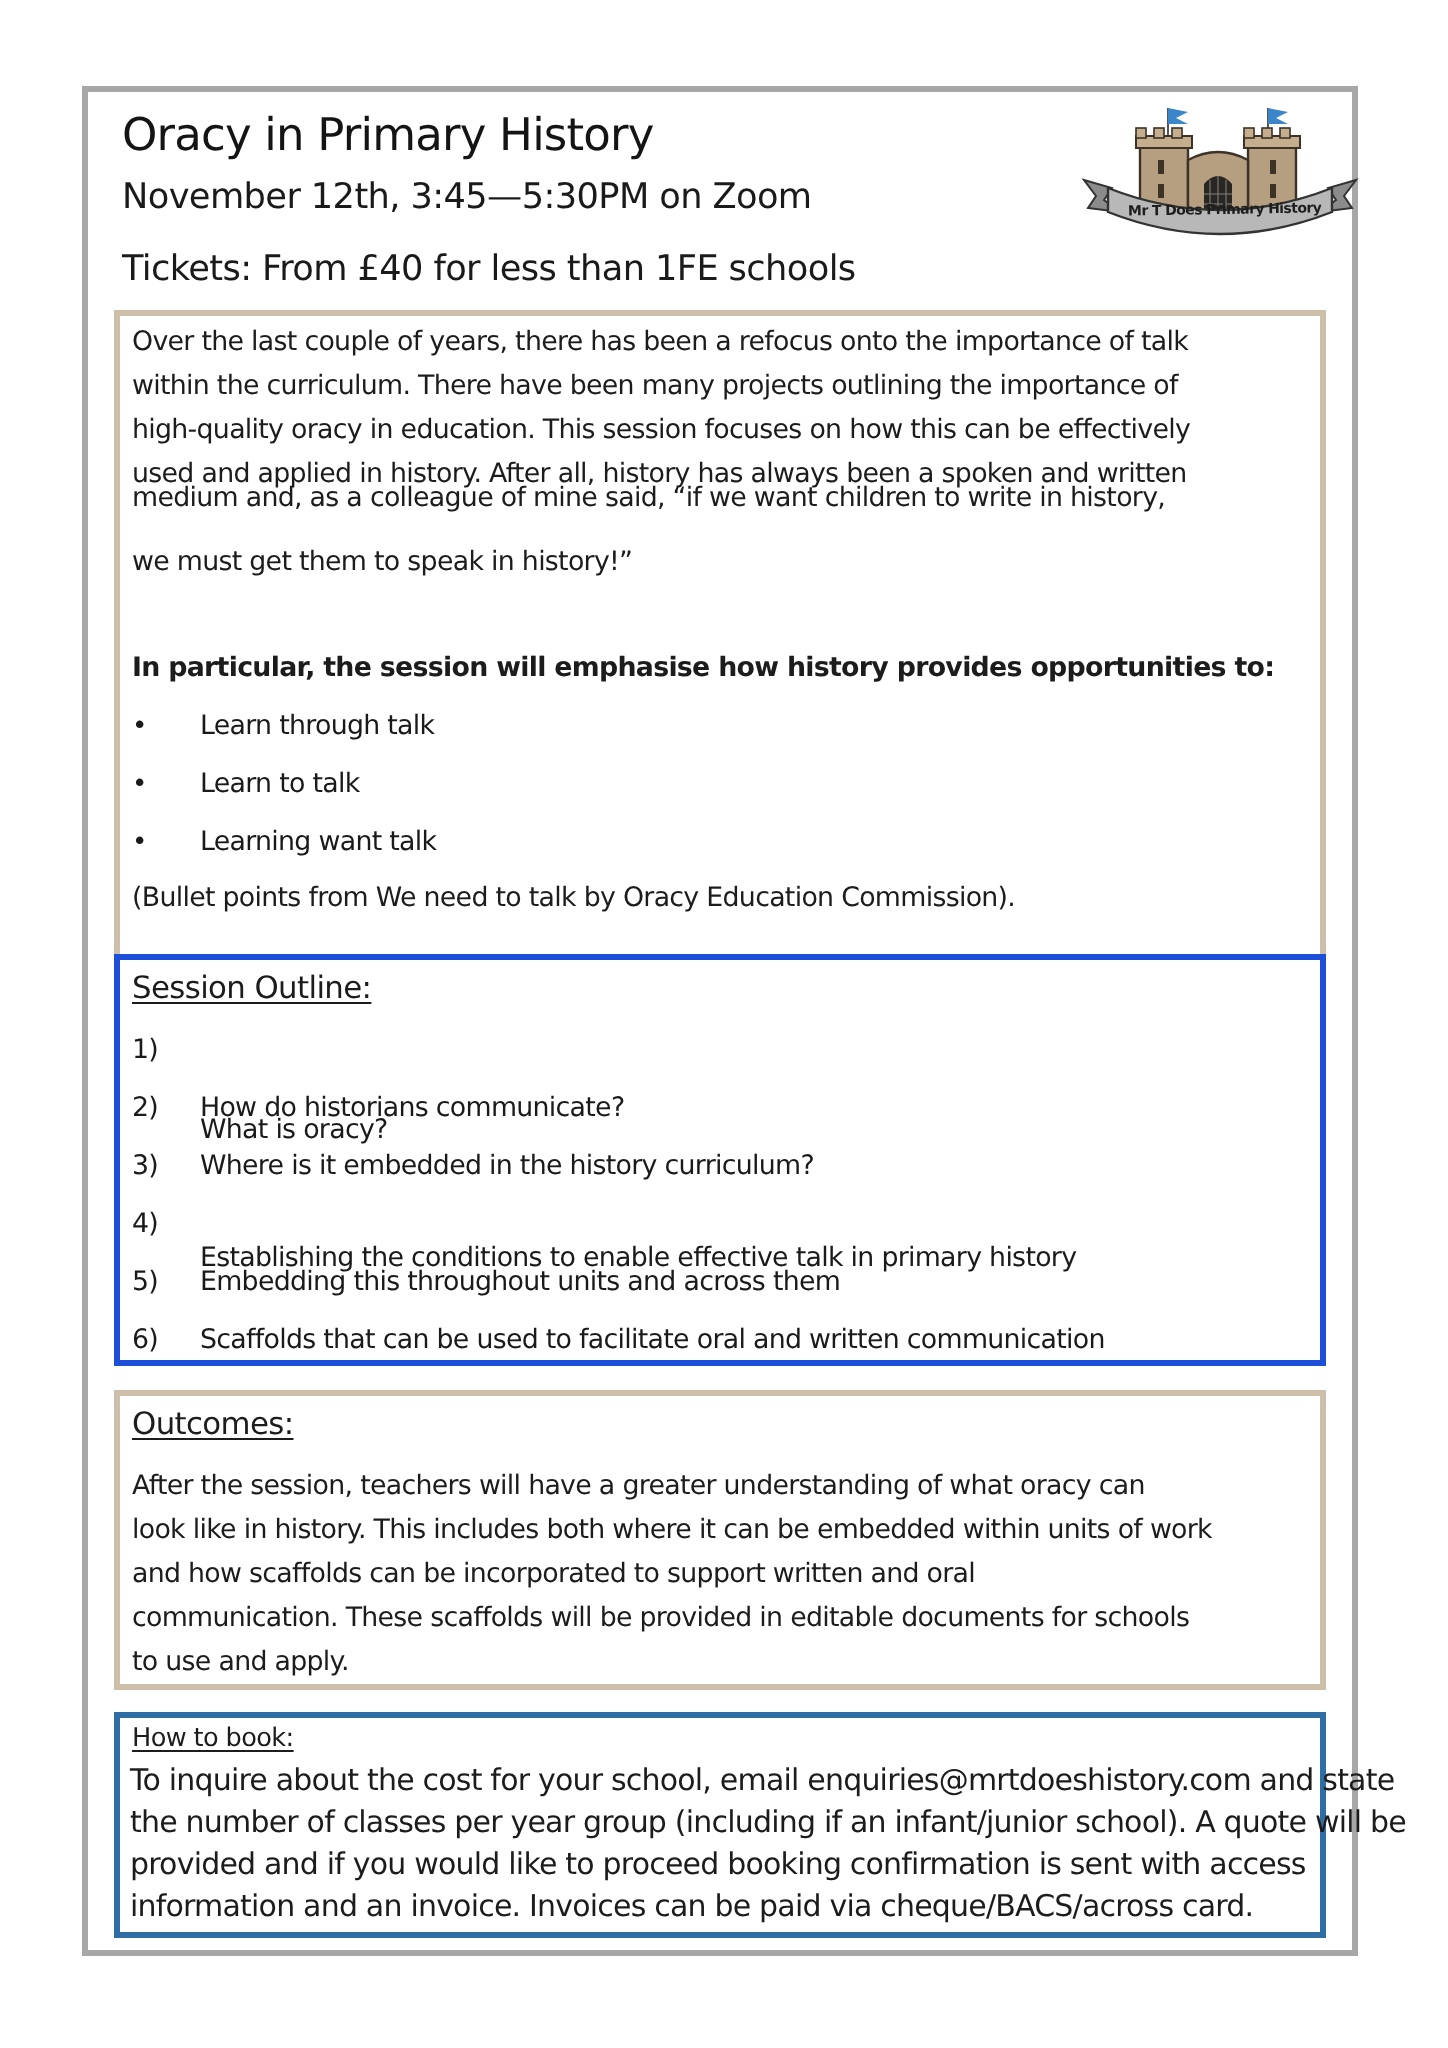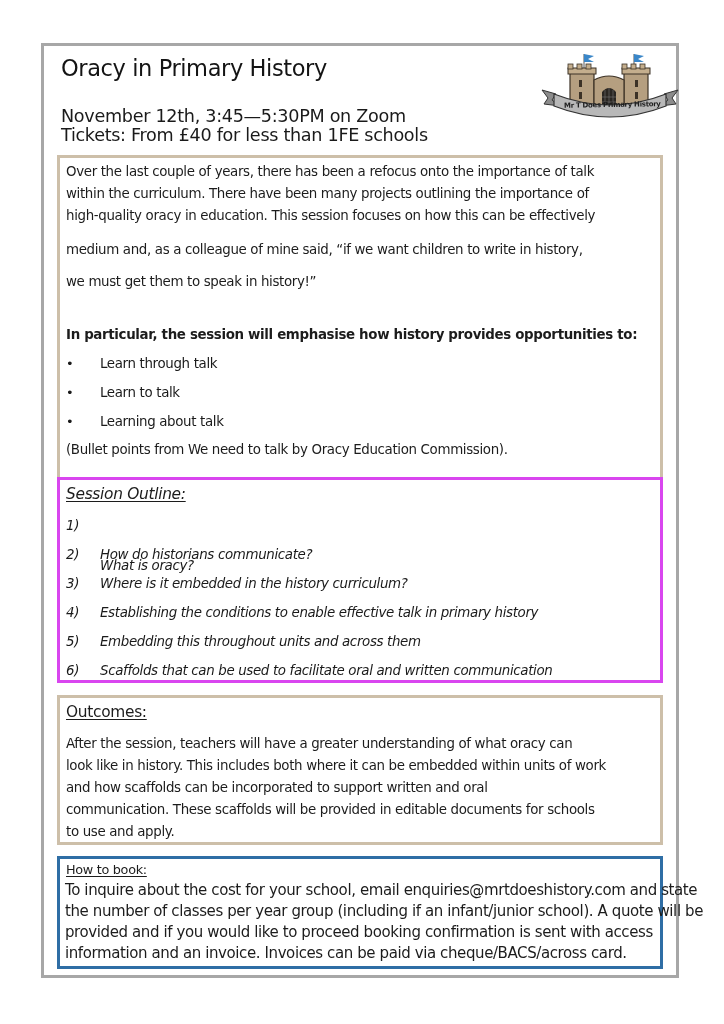--- a/index.html
+++ b/index.html
@@ -30,21 +30,21 @@
       left: 61px;
       top: 55px;
       font-size: 22.5px;
       letter-spacing: -0.4px;
       white-space: nowrap;
       color: #141414;
     }
     .subtitle {
       position: absolute;
       left: 61px;
-      top: 106px;
+      top: 89px;
       font-size: 17.6px;
       letter-spacing: -0.3px;
       white-space: nowrap;
       color: #1a1a1a;
     }
     .tickets {
       position: absolute;
       left: 61px;
       top: 125px;
       font-size: 17.6px;
@@ -69,22 +69,21 @@
       top: 155px;
       width: 606px;
       height: 354px;
       border: 3px solid #cdbfa9;
     }
     .box-outline {
       left: 57px;
       top: 477px;
       width: 606px;
       height: 206px;
-      border: 3px solid #d946ef;
-      font-style: italic;
+      border: 3px solid #1d4ed8;
     }
     .box-outcomes {
       left: 57px;
       top: 695px;
       width: 606px;
       height: 150px;
       border: 3px solid #cdbfa9;
     }
     .box-booking {
       left: 57px;
@@ -201,37 +200,38 @@
     <path d="M138 40 L124 44 L128 50 L120 56 L136 54 L132 48 Z" fill="#8c8c8c" stroke="#333" stroke-width="1"></path>
     <path d="M14 44 Q70 66 126 44 L126 56 Q70 78 14 56 Z" fill="#b8b8b8" stroke="#333" stroke-width="1.2"></path>
   </svg>
   <div style="position:absolute; left:24px; top:51px; width:92px; text-align:center; font-size:7px; font-weight:bold; letter-spacing:-0.3px; color:#1e1e1e; white-space:nowrap; transform: rotate(-1deg);">Mr T Does Primary History</div>
 </div>
 
 <div class="box box-intro">
   <div class="txt" style="top:6px;">Over the last couple of years, there has been a refocus onto the importance of  talk</div>
   <div class="txt" style="top:28px;">within the curriculum. There have been many projects outlining the importance of</div>
   <div class="txt" style="top:50px;">high-quality oracy in education. This session focuses on how this can be effectively</div>
+  <div class="txt" style="top:72px;">used and applied in history. After all, history has always been a spoken and written</div>
   <div class="txt" style="top:84px;">medium and, as a colleague of mine said, “if we want children to write in history,</div>
   <div class="txt" style="top:116px;">we must get them to speak in history!”</div>
 
   <div class="txt" style="top:169px;font-weight:bold;">In particular, the session will emphasise how history provides opportunities to:</div>
 
   <div>
     <div>
       <span class="bullet" style="top:198px;">•</span>
       <span class="bullet-text" style="top:198px;">Learn through talk</span>
     </div>
     <div>
       <span class="bullet" style="top:227px;">•</span>
       <span class="bullet-text" style="top:227px;">Learn to talk</span>
     </div>
     <div>
       <span class="bullet" style="top:256px;">•</span>
-      <span class="bullet-text" style="top:256px;">Learning about talk</span>
+      <span class="bullet-text" style="top:256px;">Learning want talk</span>
     </div>
   </div>
 
   <div class="txt" style="top:284px;">(Bullet points from We need to talk by Oracy Education Commission).</div>
 </div>
 
 <div class="box box-outline">
   <div class="heading" style="top:5px;">Session Outline:</div>
 
   <div>
@@ -241,21 +241,21 @@
   <div>
     <span class="num" style="top:67px;">2)</span>
     <span class="num-text" style="top:67px;">How do historians communicate?</span>
   </div>
   <div>
     <span class="num" style="top:96px;">3)</span>
     <span class="num-text" style="top:96px;">Where is it embedded in the history curriculum?</span>
   </div>
   <div>
     <span class="num" style="top:125px;">4)</span>
-    <span class="num-text" style="top:125px;text-align:right;">Establishing the conditions to enable effective talk in primary history</span>
+    <span class="num-text" style="top:142px;text-align:right;">Establishing the conditions to enable effective talk in primary history</span>
   </div>
   <div>
     <span class="num" style="top:154px;">5)</span>
     <span class="num-text" style="top:154px;">Embedding this throughout units and across them</span>
   </div>
   <div>
     <span class="num" style="top:183px;">6)</span>
     <span class="num-text" style="top:183px;">Scaffolds that can be used to facilitate oral and written communication</span>
   </div>
 </div>

